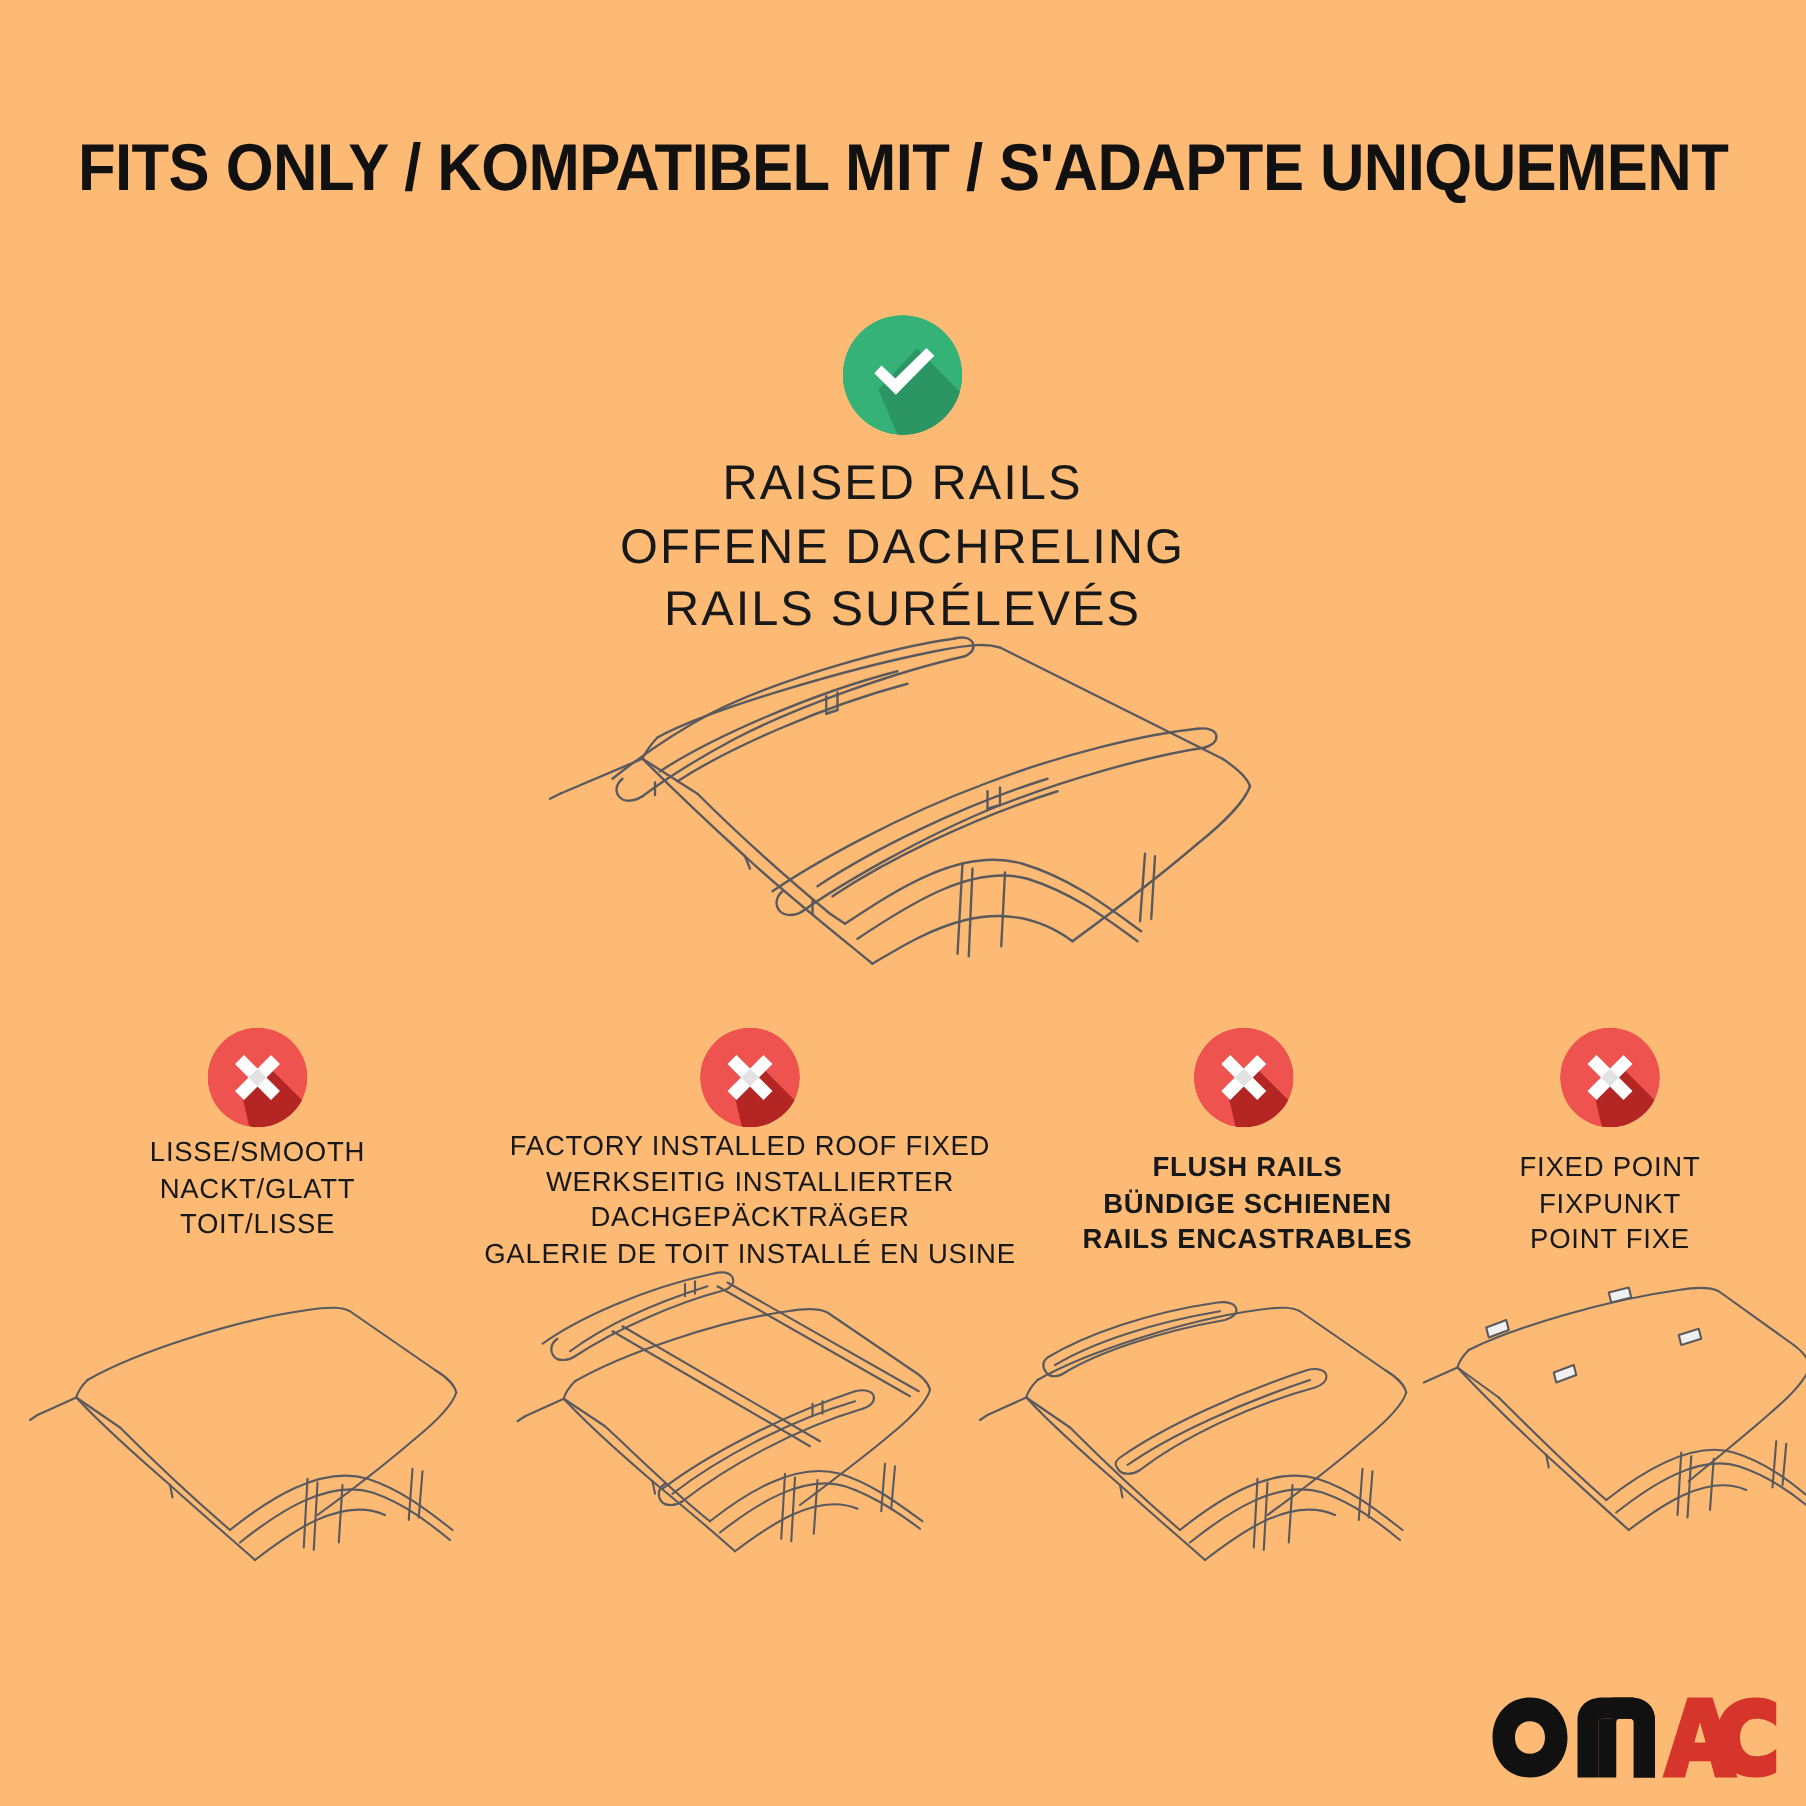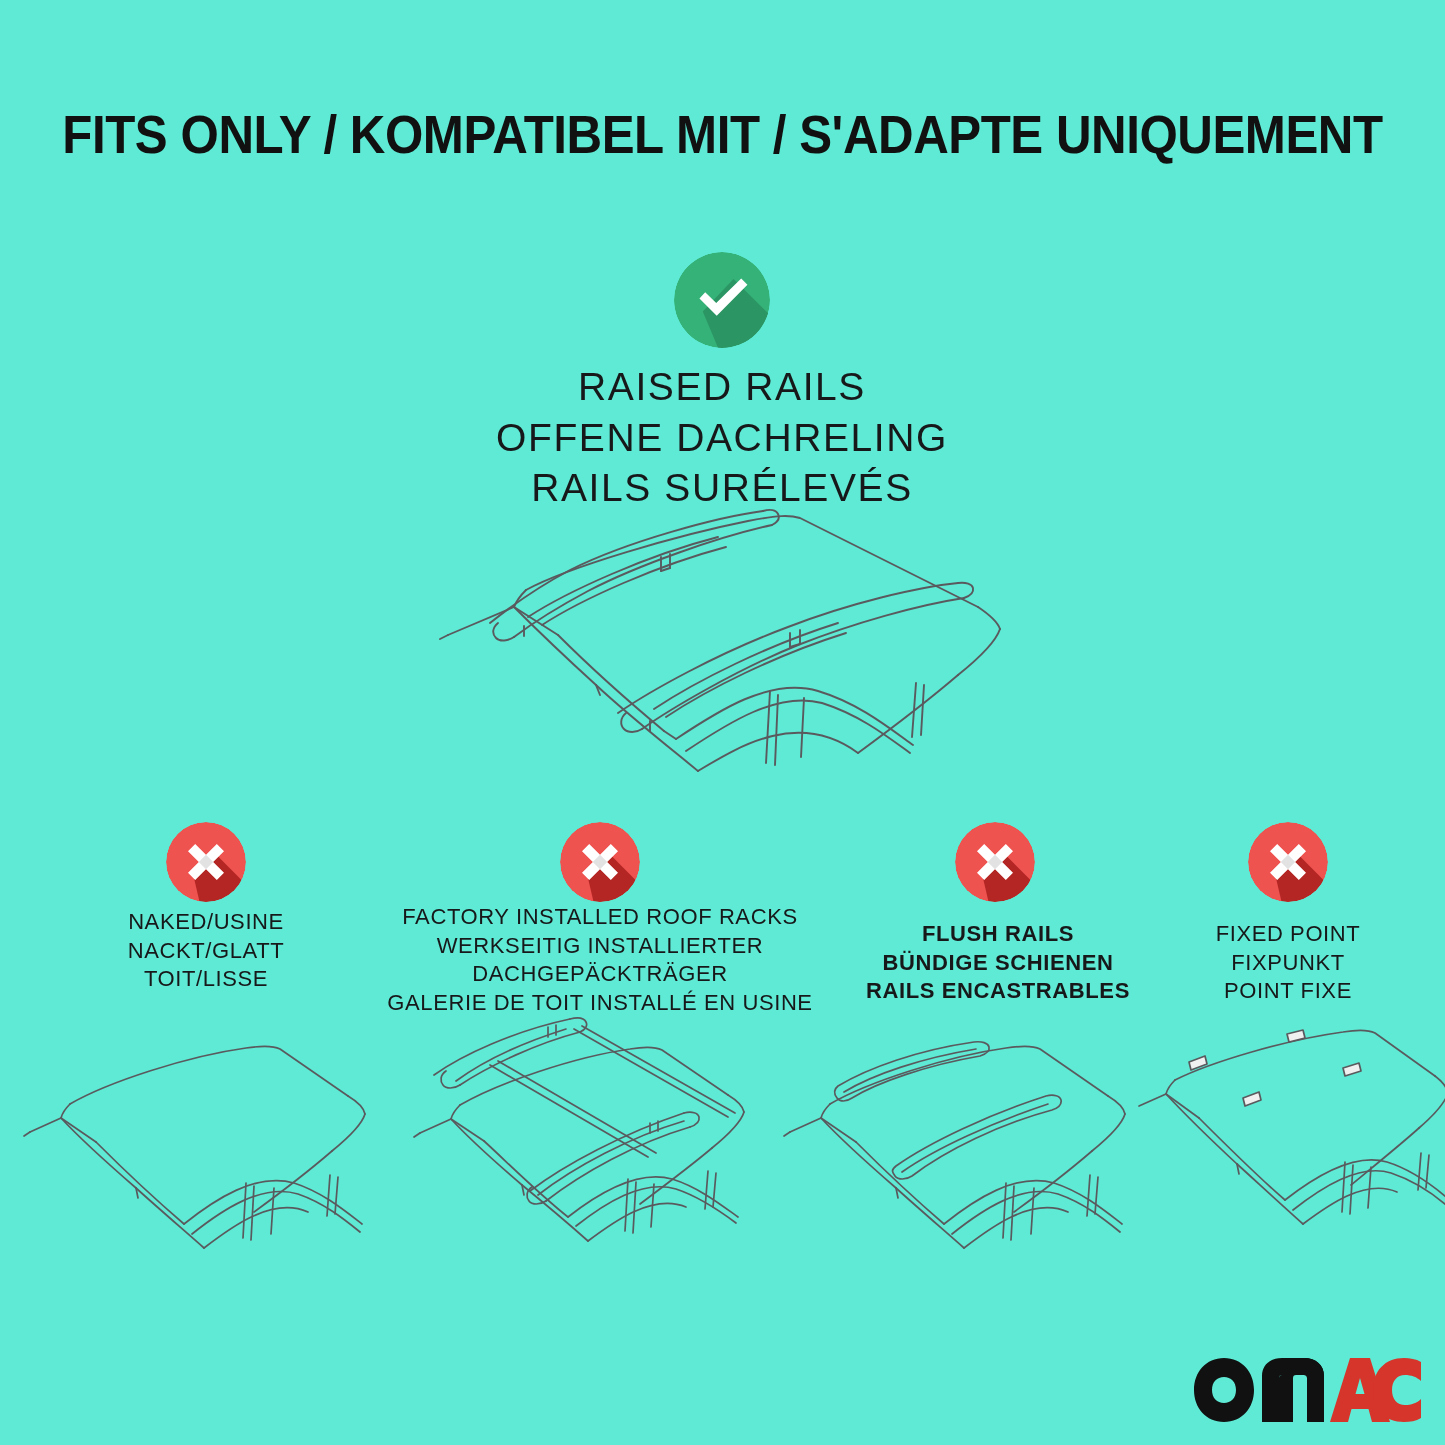--- a/index.html
+++ b/index.html
@@ -4,21 +4,21 @@
 <style>
   html, body {
     margin: 0;
     padding: 0;
     background: #ffffff;
   }
   #page {
     position: relative;
     width: 1445px;
     height: 1445px;
-    background: #5eead4;
+    background: #fdba74;
     overflow: hidden;
     font-family: "Liberation Sans", sans-serif;
   }
 
   
   .title {
     position: absolute;
     left: 0;
     top: 104px;
     width: 1445px;
@@ -178,21 +178,21 @@
       <g clip-path="url(#clipRed1)">
         <circle cx="50" cy="50" r="50" fill="#ef5350"></circle>
         <path d="M58 36 L100 78 L100 100 L42 100 L34 66 Z" fill="#a81f1c" opacity="0.85"></path>
         <path d="M36.5 27.5 L50 41 L63.5 27.5 L72.5 36.5 L59 50 L72.5 63.5 L63.5 72.5
                  L50 59 L36.5 72.5 L27.5 63.5 L41 50 L27.5 36.5 Z" fill="#ffffff"></path>
         <path d="M50 41 L59 50 L50 59 L41 50 Z" fill="#d8d8d8" opacity="0.75"></path>
       </g>
     </svg>
   </div>
 
-  <div class="caption small" style="left:36px; top:908px; width:340px;">NAKED/USINE
+  <div class="caption small" style="left:36px; top:908px; width:340px;">LISSE/SMOOTH
 NACKT/GLATT
 TOIT/LISSE</div>
 
   <div class="illus" style="left:18px; top:1020px; width:370px; height:235px;">
     <svg viewBox="0 0 370 235" xmlns="http://www.w3.org/2000/svg" fill="none" stroke="#5a5a5e" stroke-width="1.7" stroke-linecap="round" stroke-linejoin="round">
 
       <path d="M52 84 C90 62 170 36 228 28 C248 25 256 26 262 29 L330 76"></path>
       <path d="M52 84 C48 88 44 94 43 98 L78 122"></path>
       <path d="M43 98 C56 112 88 142 118 168"></path>
       <path d="M118 168 C140 188 168 212 186 228"></path>
@@ -226,21 +226,21 @@
       <g clip-path="url(#clipRed2)">
         <circle cx="50" cy="50" r="50" fill="#ef5350"></circle>
         <path d="M58 36 L100 78 L100 100 L42 100 L34 66 Z" fill="#a81f1c" opacity="0.85"></path>
         <path d="M36.5 27.5 L50 41 L63.5 27.5 L72.5 36.5 L59 50 L72.5 63.5 L63.5 72.5
                  L50 59 L36.5 72.5 L27.5 63.5 L41 50 L27.5 36.5 Z" fill="#ffffff"></path>
         <path d="M50 41 L59 50 L50 59 L41 50 Z" fill="#d8d8d8" opacity="0.75"></path>
       </g>
     </svg>
   </div>
 
-  <div class="caption small" style="left:370px; top:903px; width:460px;">FACTORY INSTALLED ROOF RACKS
+  <div class="caption small" style="left:370px; top:903px; width:460px;">FACTORY INSTALLED ROOF FIXED
 WERKSEITIG INSTALLIERTER
 DACHGEPÄCKTRÄGER
 GALERIE DE TOIT INSTALLÉ EN USINE</div>
 
   <div class="illus" style="left:398px; top:1005px; width:370px; height:250px;">
     <svg viewBox="0 0 370 250" xmlns="http://www.w3.org/2000/svg" fill="none" stroke="#5a5a5e" stroke-width="1.7" stroke-linecap="round" stroke-linejoin="round">
 
       <path d="M62 100 C100 78 176 52 232 44 C250 41 258 42 264 45 L330 90"></path>
       <path d="M62 100 C58 104 54 110 53 114 L86 136"></path>
       <path d="M53 114 C66 128 96 156 124 180"></path>

